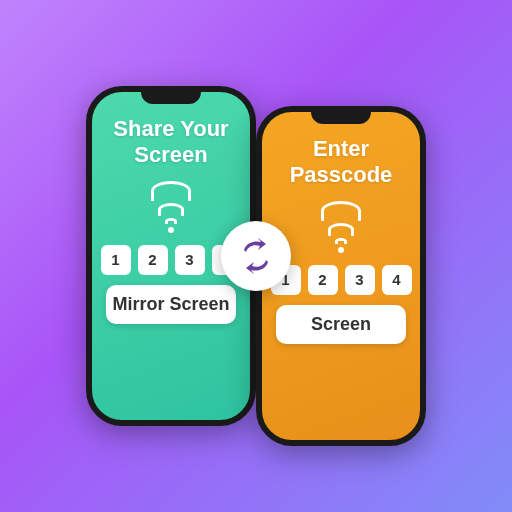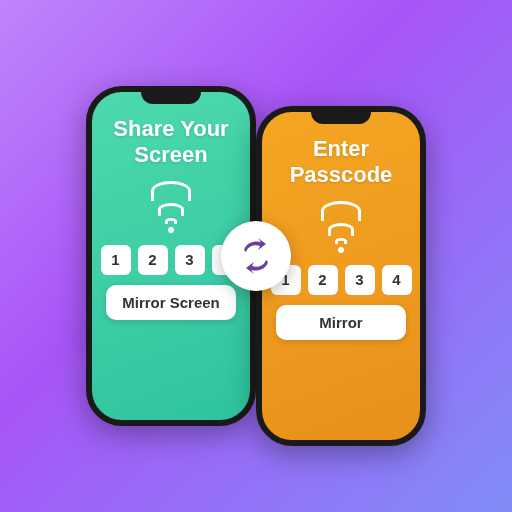--- a/index.html
+++ b/index.html
@@ -128,21 +128,21 @@
       font-weight: 700;
       color: #333;
     }
 
     .action-btn {
       background: white;
       border-radius: 10px;
       padding: 9px 0;
       width: 130px;
       text-align: center;
-      font-size: 15px;
+      font-size: 18px;
       font-weight: 700;
       color: #333;
       box-shadow: 0 2px 6px rgba(0,0,0,0.15);
     }
 
     .center-icon {
       width: 70px;
       height: 70px;
       background: white;
       border-radius: 50%;
@@ -204,16 +204,16 @@
         <div class="wifi-arc wifi-arc-2"></div>
         <div class="wifi-arc wifi-arc-3"></div>
         <div class="wifi-dot"></div>
       </div>
       <div class="passcode-row">
         <div class="passcode-box">1</div>
         <div class="passcode-box">2</div>
         <div class="passcode-box">3</div>
         <div class="passcode-box">4</div>
       </div>
-      <div class="action-btn">Mirror</div>
+      <div class="action-btn">Screen</div>
     </div>
   </div>
 </div>
 
 </body></html>

